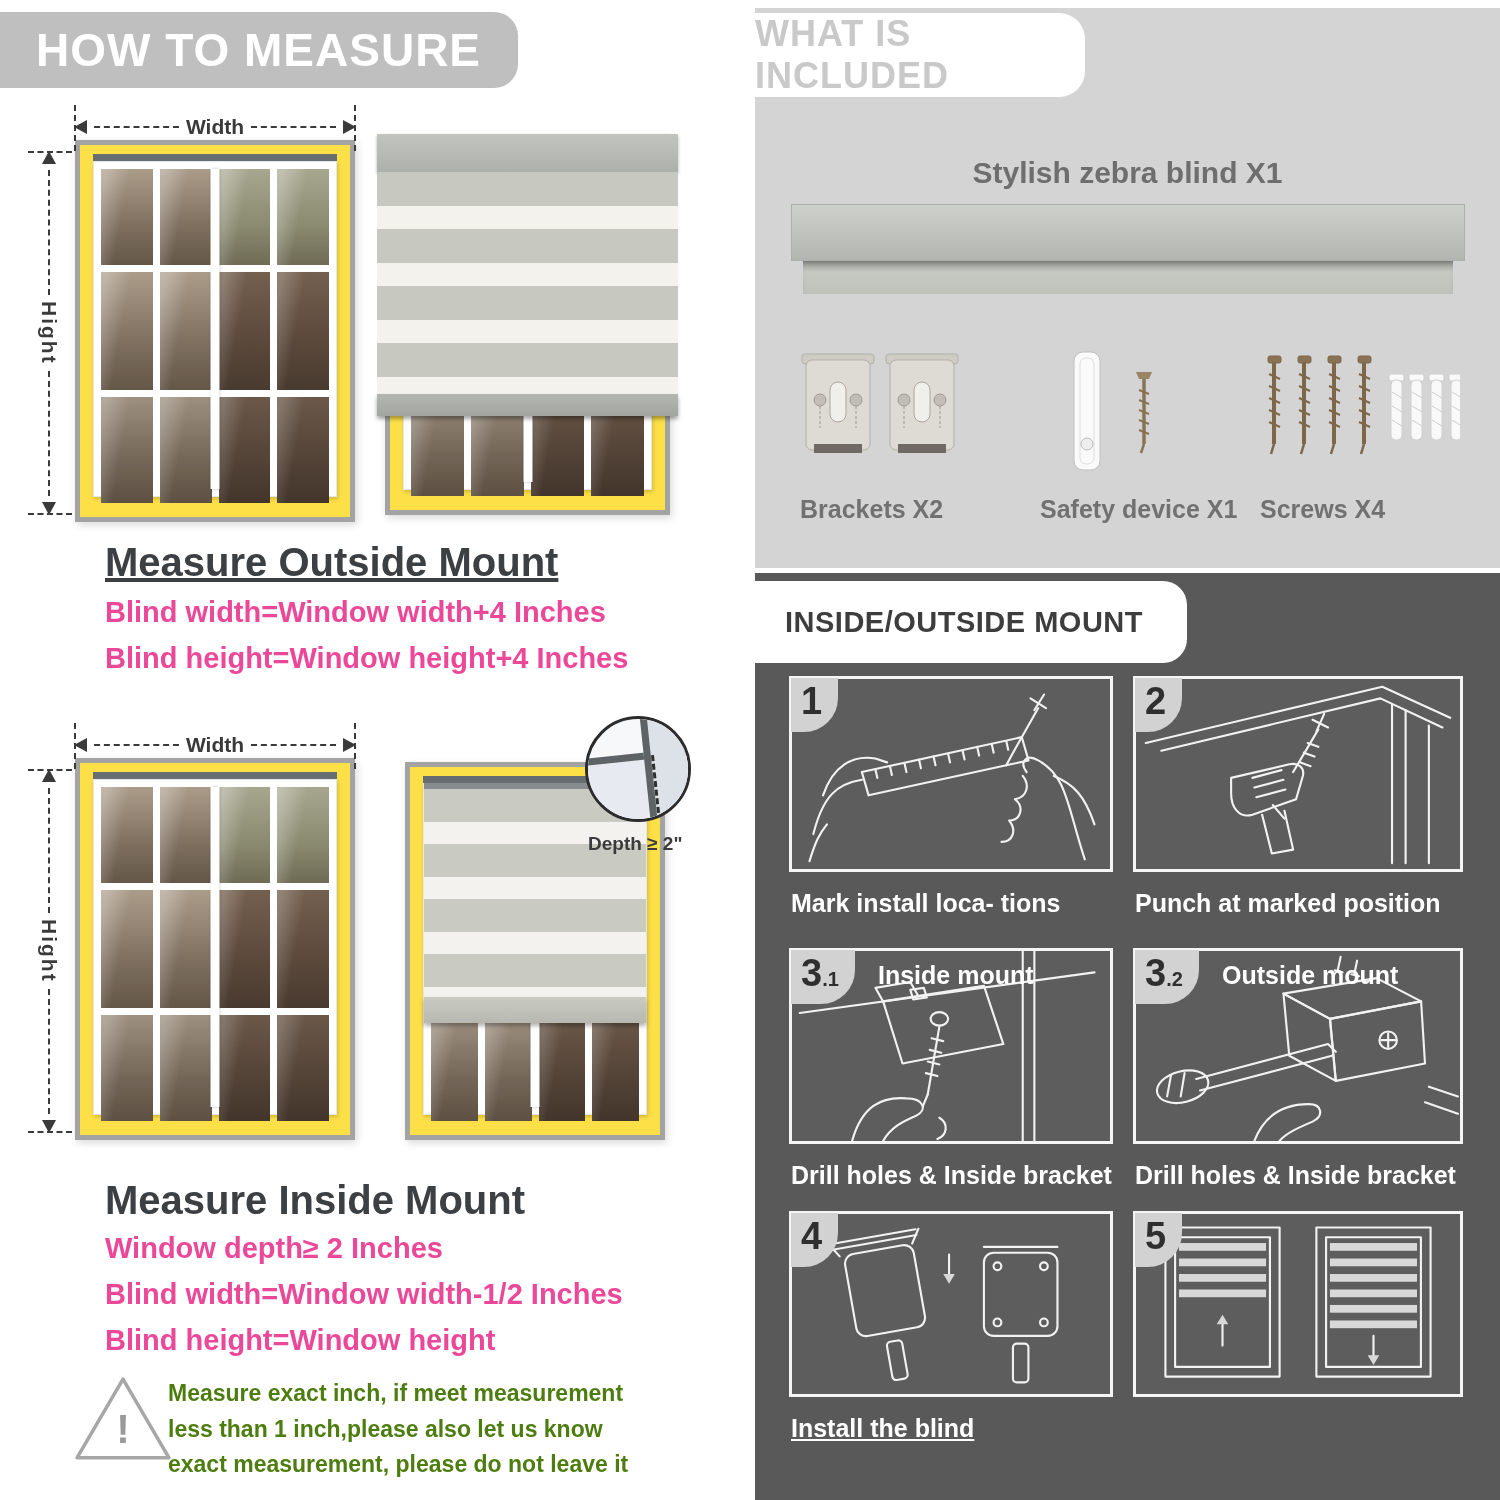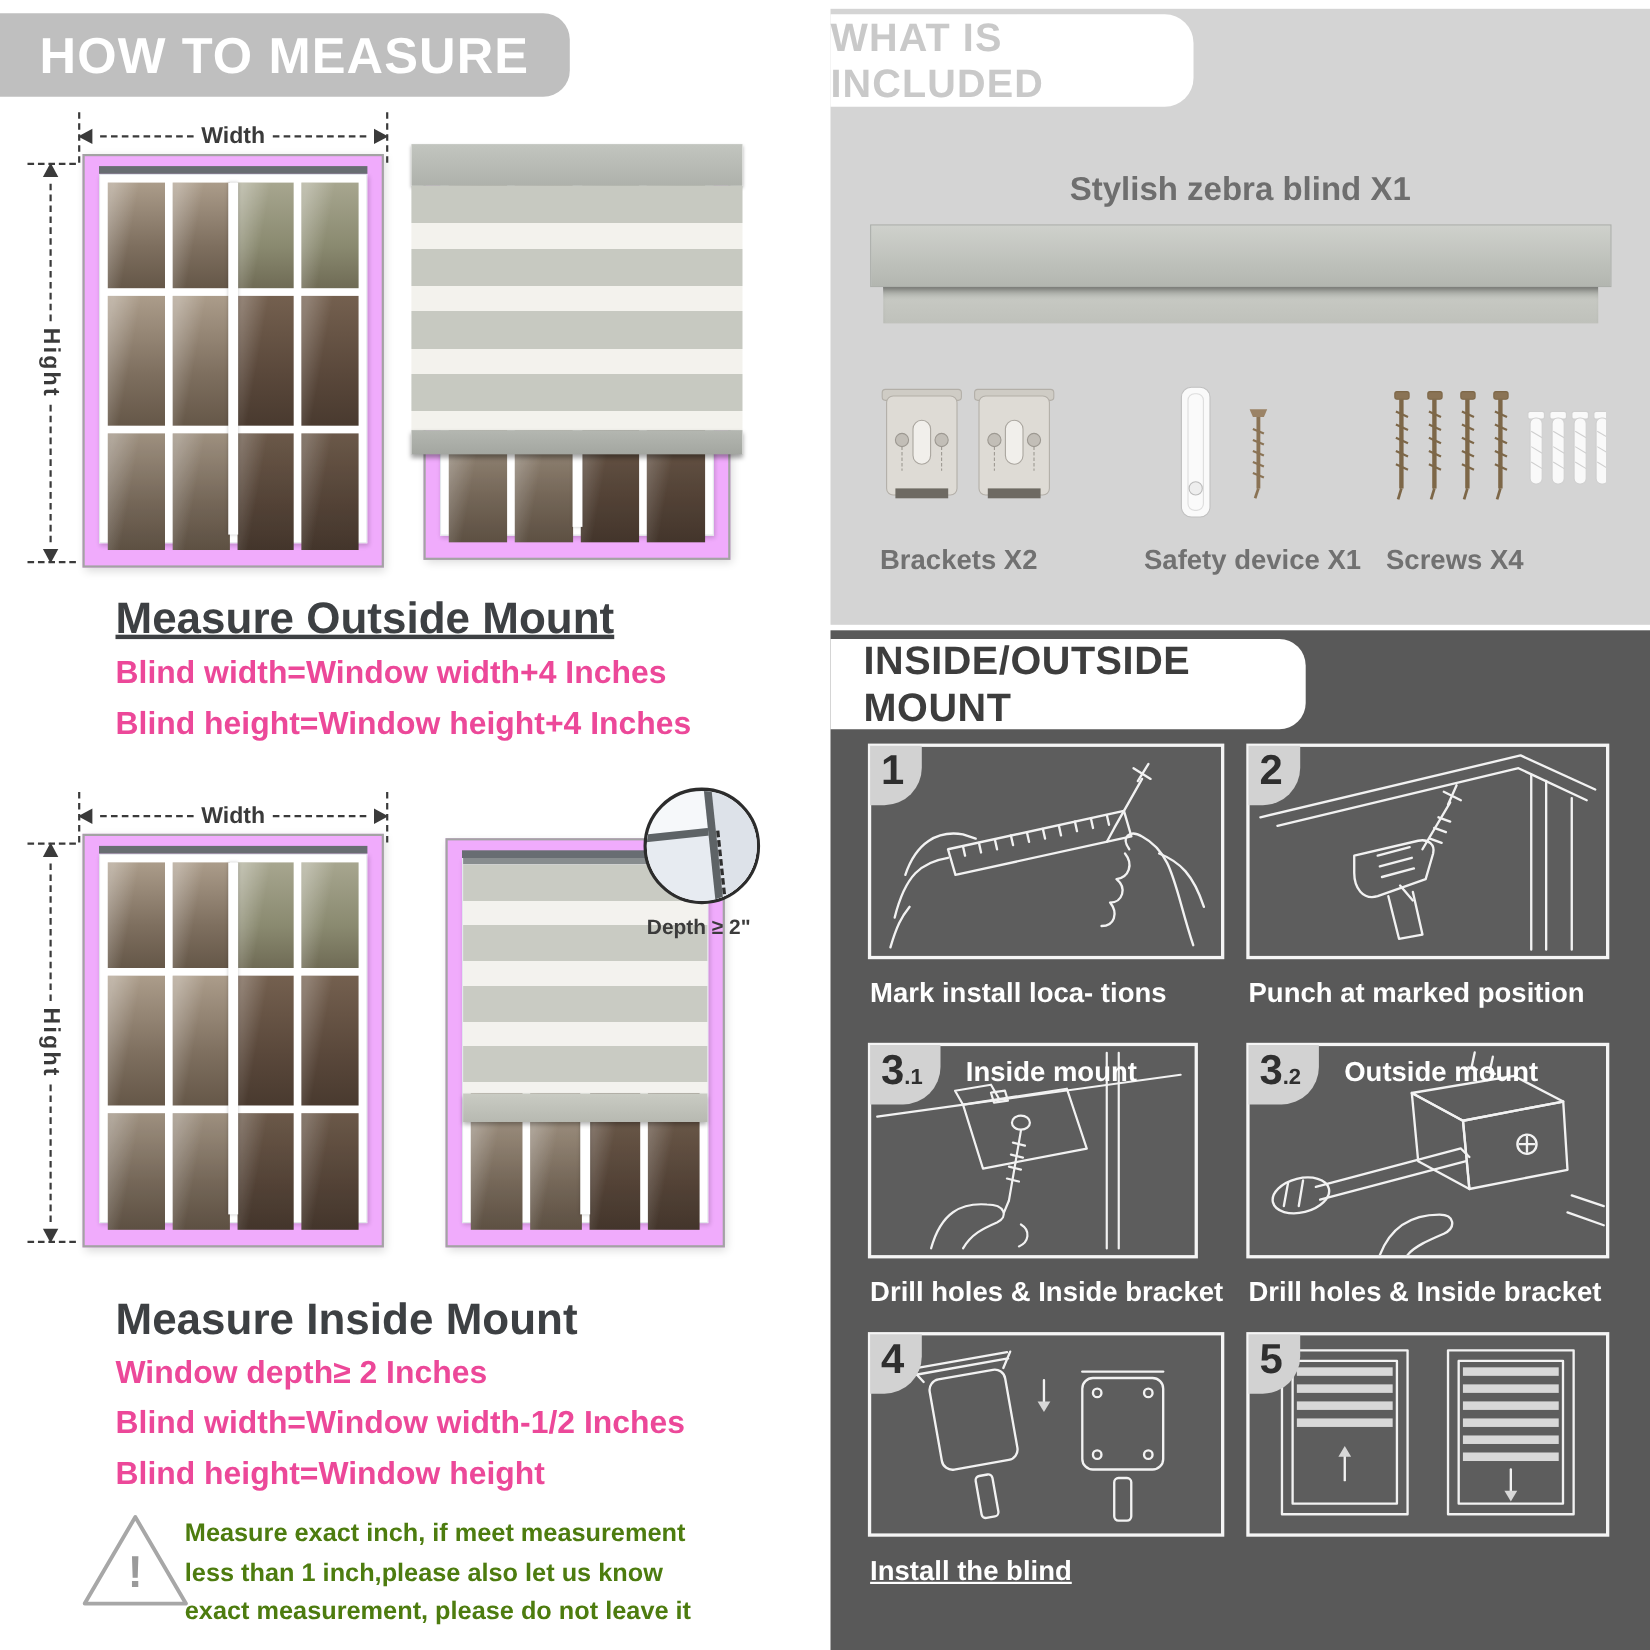--- a/index.html
+++ b/index.html
@@ -12,21 +12,21 @@
     position:absolute; left:0; top:12px; width:518px; height:76px;
     background:#bfbfbf; border-radius:0 24px 24px 0;
     color:#ffffff; font-weight:bold; font-size:46px; letter-spacing:1px;
     display:flex; align-items:center; padding-left:36px; box-sizing:border-box;
   }
   .h2-dark { position:absolute; color:#3d4043; font-weight:bold; font-size:40px; }
   .p-gray  { position:absolute; color:#ec4899; font-weight:bold; font-size:29px; }
 
   
   .win {
-    position:absolute; background:#f0abfc; border:2px solid #a3a3a3;
+    position:absolute; background:#fde047; border:5px solid #a3a3a3;
     box-shadow:2px 3px 8px rgba(0,0,0,.15);
   }
   .win .topstrip { position:absolute; left:13px; right:13px; top:9px; height:7px; background:#686d72; z-index:1; }
   .sash {
     position:absolute; inset:16px 13px 20px 13px; background:#ffffff;
     box-shadow: inset 0 0 0 1px #e3e7ec, 1px 2px 4px rgba(0,0,0,.18);
   }
   .panes {
     position:absolute; inset:8px; display:grid;
     grid-template-columns:repeat(4,1fr); grid-template-rows:30% 37% 33%; gap:7px;
@@ -120,21 +120,21 @@
   .hr-top { height:57px; background:linear-gradient(180deg,#cfd1cc,#bec1bb 60%,#b3b6b0); border:1px solid #acafaa; box-sizing:border-box; }
   .hr-bottom { margin:0 12px; height:33px; background:linear-gradient(180deg,#a9aca6,#c6c8c2 35%,#bfc1bb); box-shadow: inset 0 7px 7px -5px rgba(0,0,0,.4); }
 
   .inc-item { position:absolute; top:340px; height:176px; display:flex; flex-direction:column; align-items:flex-start; justify-content:space-between; }
   .inc-label { color:#717171; font-weight:bold; font-size:25px; white-space:nowrap; }
 
   .panel-mount { position:absolute; left:755px; top:573px; width:745px; height:927px; background:#595959; }
   .hdr-mount {
     position:absolute; left:0; top:8px; width:432px; height:82px; background:#ffffff;
     border-radius:0 24px 24px 0; display:flex; align-items:center; padding-left:30px; box-sizing:border-box;
-    color:#3d3d3d; font-weight:bold; font-size:36px; letter-spacing:.5px;
+    color:#3d3d3d; font-weight:bold; font-size:29px; letter-spacing:.5px;
   }
   .step-panel { position:absolute; border:3px solid #f5f5f5; background:#5d5d5d; box-sizing:border-box; }
   .step-panel svg { position:absolute; inset:0; width:100%; height:100%; }
   .badge {
     position:absolute; top:-1px; left:-1px; background:#d2d2d2; color:#2f2f2f;
     font-weight:bold; font-size:38px; line-height:1; padding:4px 16px 12px 10px;
     border-radius:0 0 34px 0; z-index:2;
   }
   .badge .sub { font-size:20px; }
   .step-label { position:absolute; top:10px; left:86px; color:#ffffff; font-weight:bold; font-size:25px; z-index:2; }
@@ -461,21 +461,21 @@
         <path d="M167 86 l11 4 M171 76 l11 4 M175 66 l11 4"></path>
         <path d="M180 42 l16 8 M192 36 l-8 18"></path>
         <path d="M96 102 L156 88 C166 86 172 92 170 100 L163 124 L118 140 C104 144 96 132 96 118 Z"></path>
         <path d="M118 102 l30 -8 M120 112 l30 -8 M122 122 l30 -8"></path>
         <path d="M128 140 L138 180 L160 176 L151 136"></path>
         <path d="M139 130 l12 14"></path>
       </svg>
     </div>
     <div class="caption" style="left:380px; top:316px;">Punch at  marked position</div>
 
-    <div class="step-panel" style="left:34px; top:375px; width:300px; height:196px;">
+    <div class="step-panel" style="left:34px; top:375px; width:324px; height:196px;">
       <div class="badge"><span>3</span><span class="sub">.1</span></div>
       <div class="step-label">Inside mount</div>
       <svg viewBox="0 0 324 196" class="art">
         <path d="M6 64 L310 22"></path>
         <path d="M236 0 V196 M248 0 V196"></path>
         <path d="M92 52 L196 36 L216 96 L112 116 Z"></path>
         <path d="M92 52 L84 38 L120 32 L128 46"></path>
         <path d="M120 40 l14 -2 l3 10 l-14 2 z"></path>
         <ellipse cx="150" cy="70" rx="9" ry="7"></ellipse>
         <path d="M150 78 L138 148"></path>

